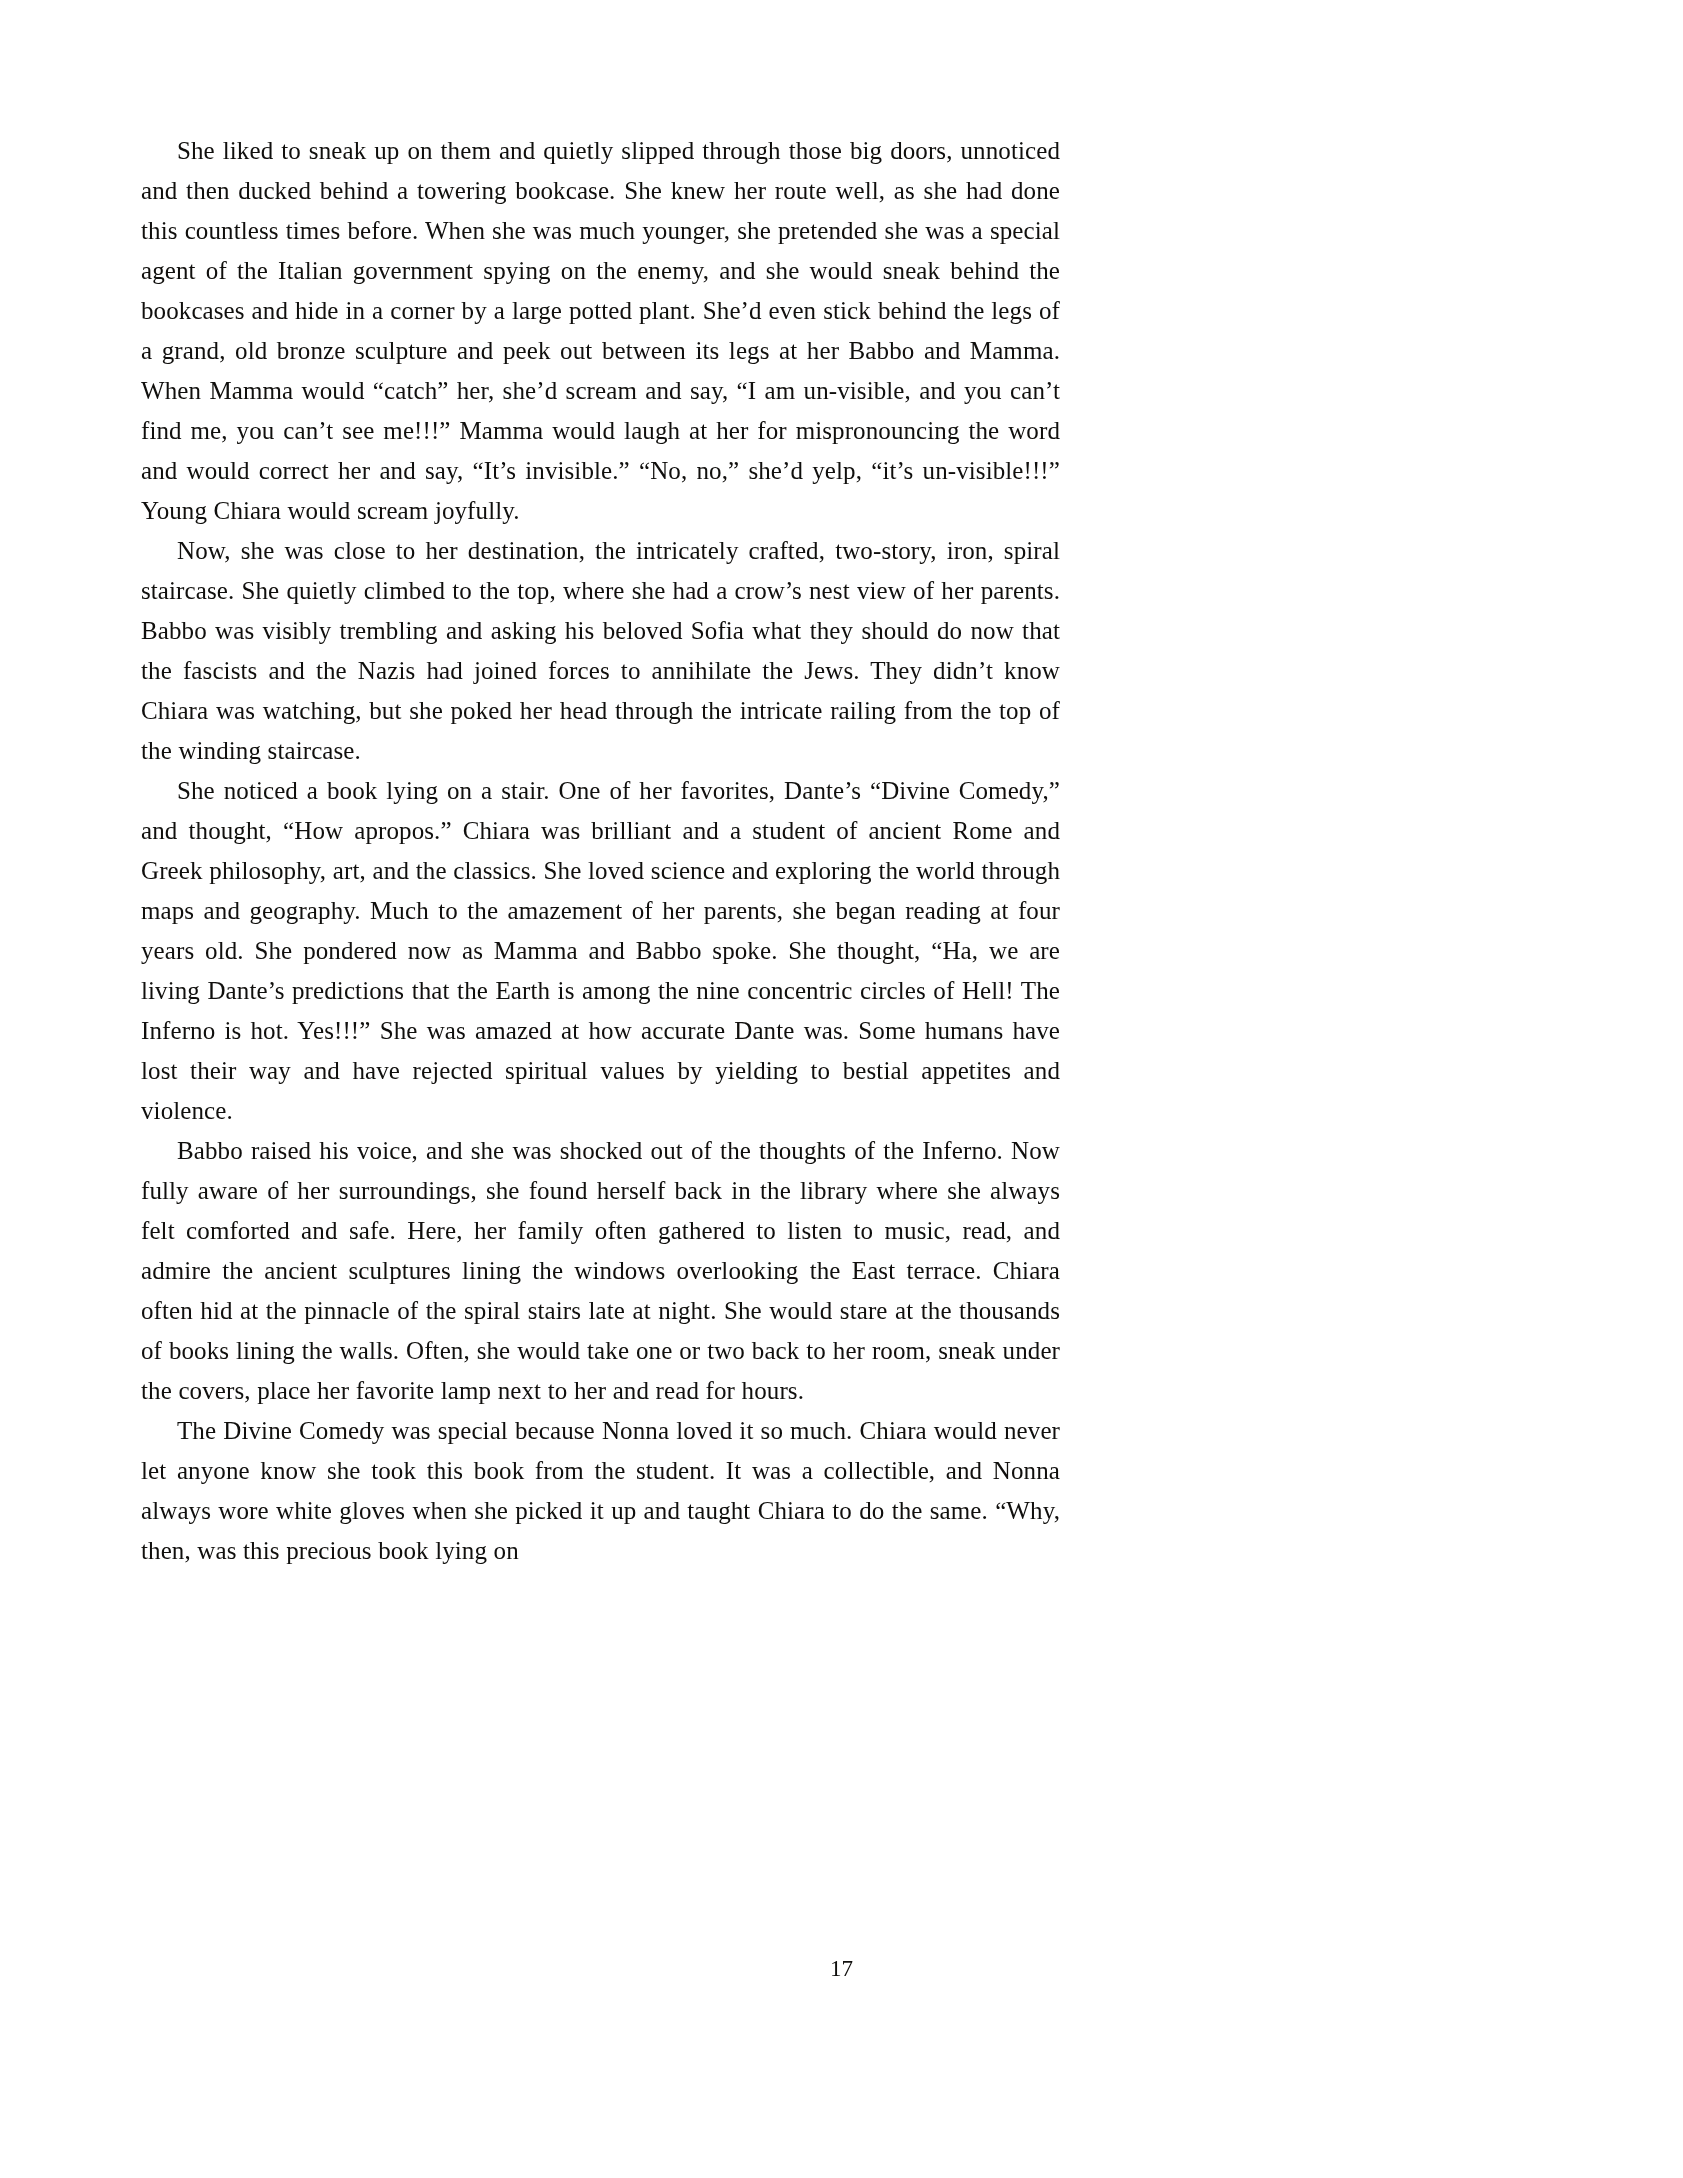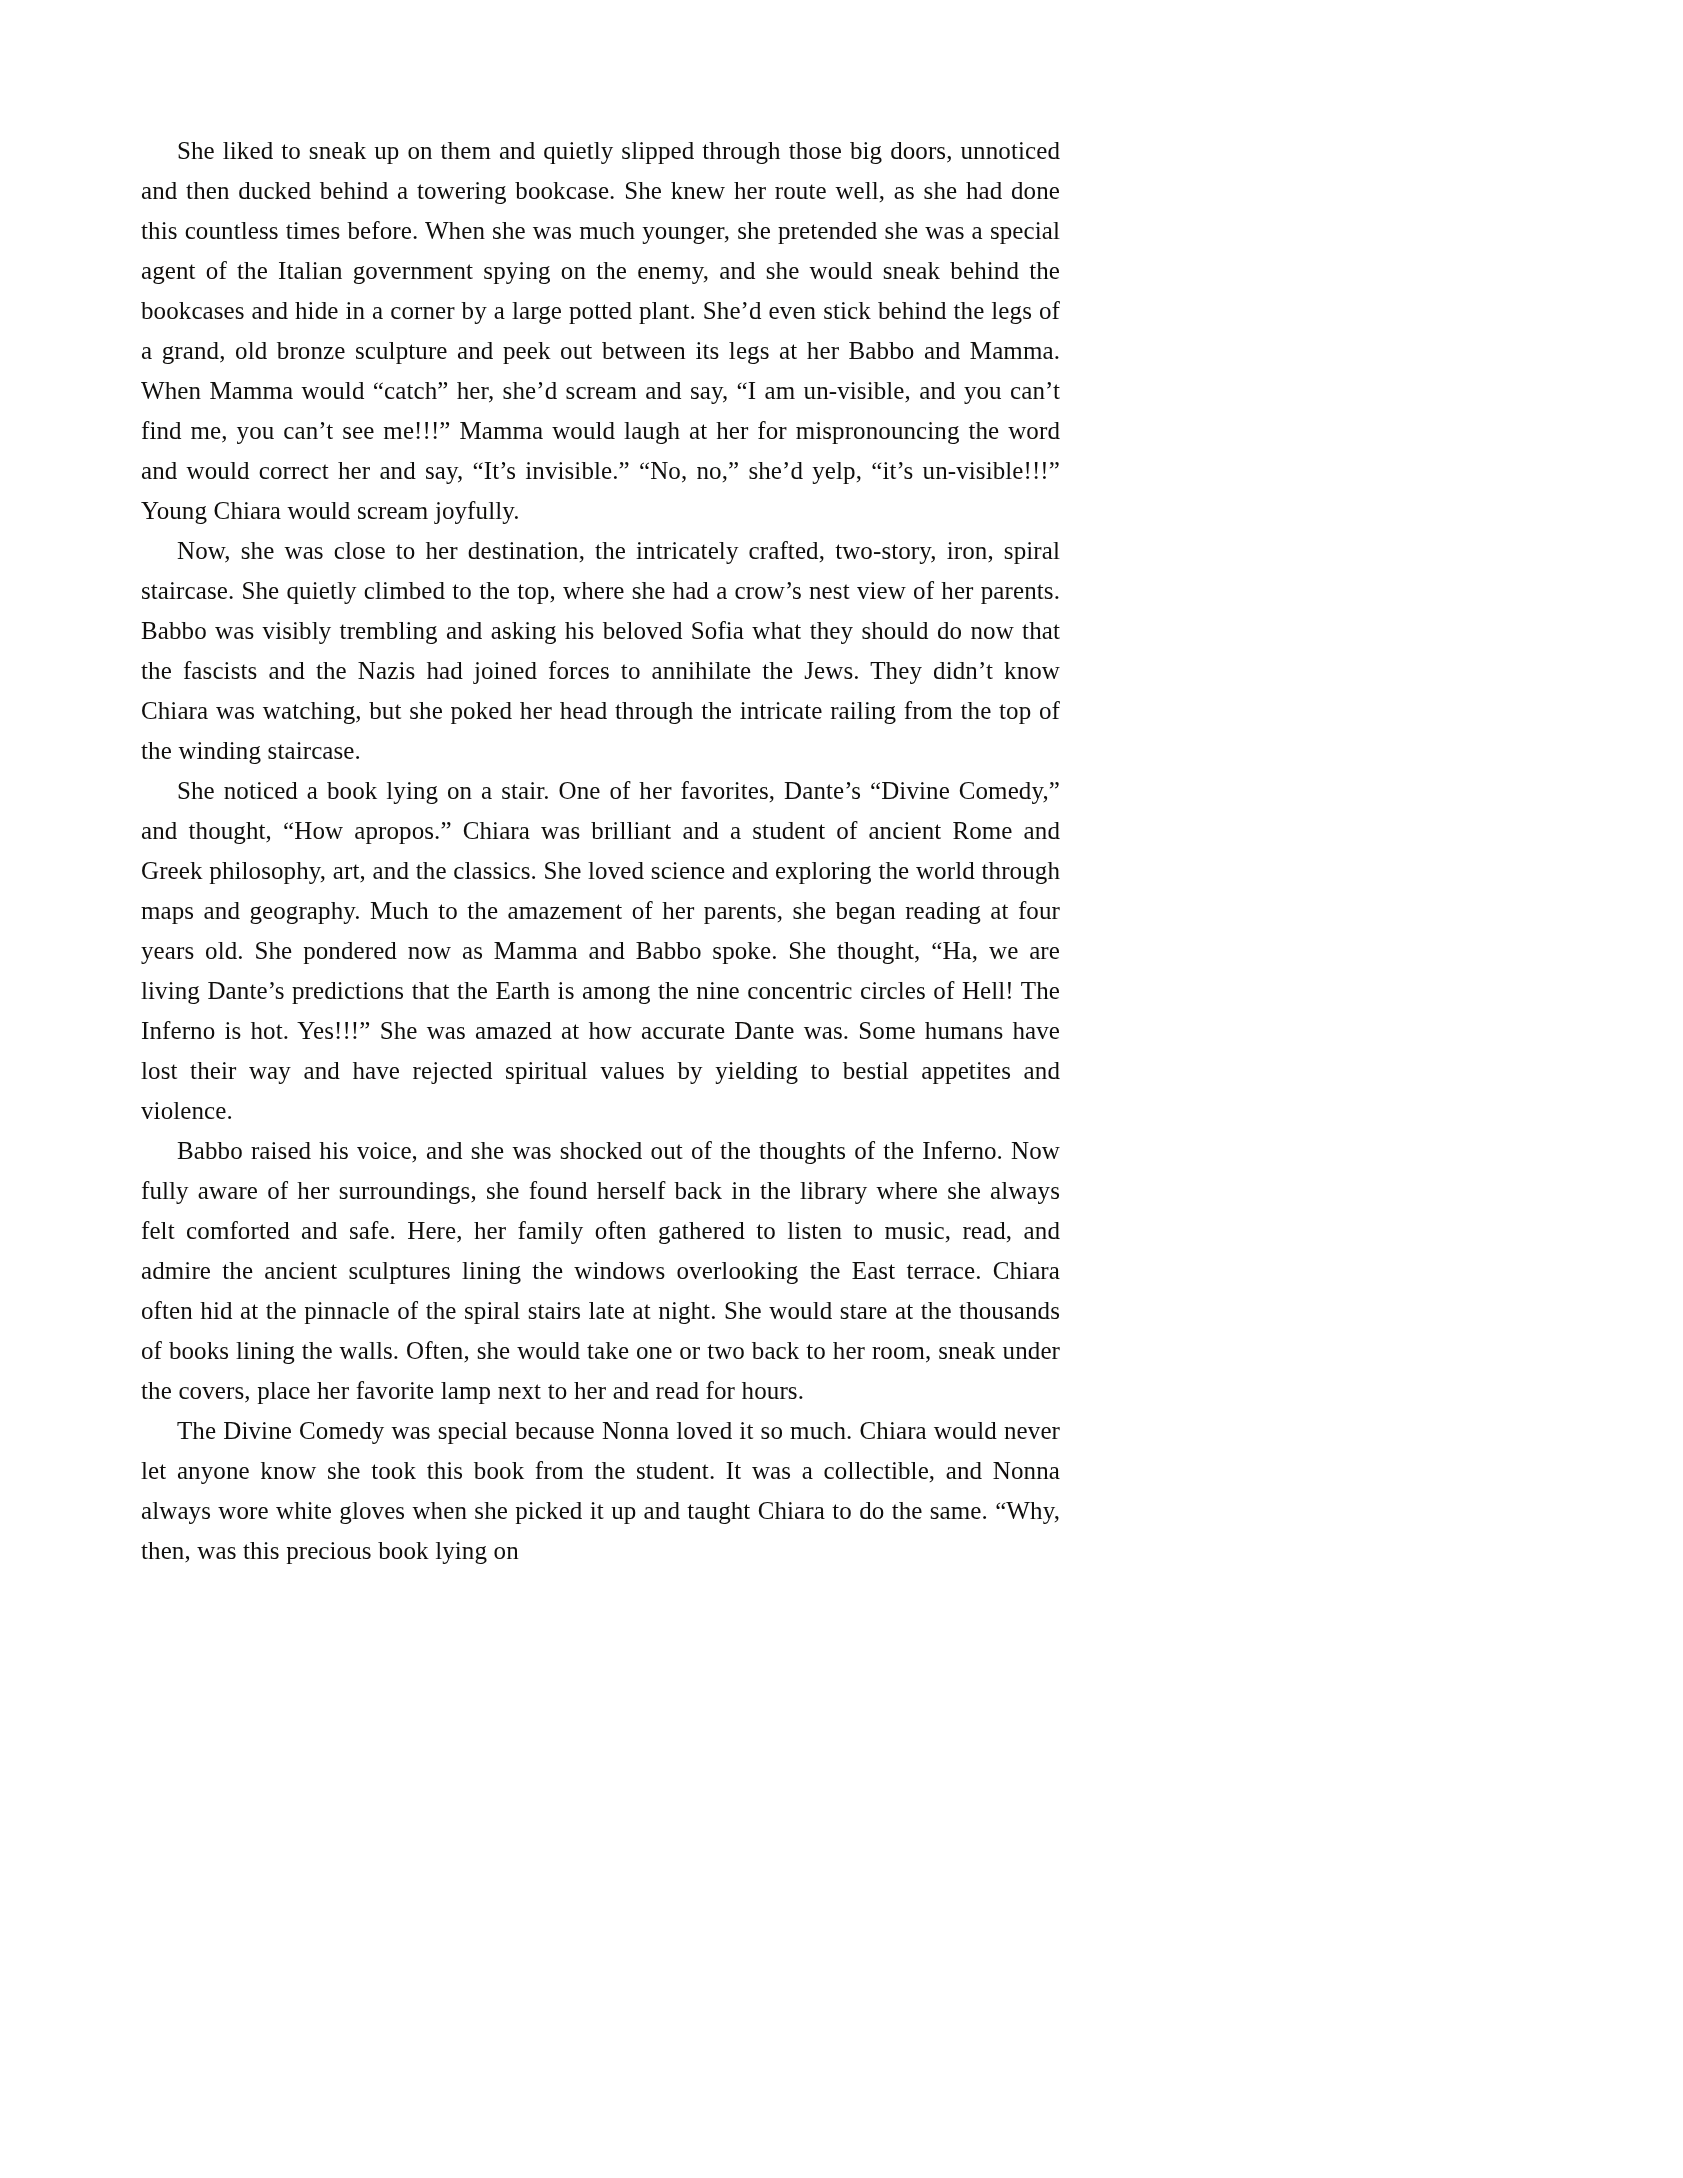--- a/index.html
+++ b/index.html
@@ -58,15 +58,16 @@
 <div class="page">
 
   <div class="text-block">
     <p class="para">She liked to sneak up on them and quietly slipped through those big doors, unnoticed and then ducked behind a towering bookcase. She knew her route well, as she had done this countless times before. When she was much younger, she pretended she was a special agent of the Italian government spying on the enemy, and she would sneak behind the bookcases and hide in a corner by a large potted plant. She’d even stick behind the legs of a grand, old bronze sculpture and peek out between its legs at her Babbo and Mamma. When Mamma would “catch” her, she’d scream and say, “I am un-visible, and you can’t find me, you can’t see me!!!” Mamma would laugh at her for mispronouncing the word and would correct her and say, “It’s invisible.” “No, no,” she’d yelp, “it’s un-visible!!!” Young Chiara would scream joyfully.</p>
     <p class="para">Now, she was close to her destination, the intricately crafted, two-story, iron, spiral staircase. She quietly climbed to the top, where she had a crow’s nest view of her parents. Babbo was visibly trembling and asking his beloved Sofia what they should do now that the fascists and the Nazis had joined forces to annihilate the Jews. They didn’t know Chiara was watching, but she poked her head through the intricate railing from the top of the winding staircase.</p>
     <p class="para">She noticed a book lying on a stair. One of her favorites, Dante’s “Divine Comedy,” and thought, “How apropos.” Chiara was brilliant and a student of ancient Rome and Greek philosophy, art, and the classics. She loved science and exploring the world through maps and geography. Much to the amazement of her parents, she began reading at four years old. She pondered now as Mamma and Babbo spoke. She thought, “Ha, we are living Dante’s predictions that the Earth is among the nine concentric circles of Hell! The Inferno is hot. Yes!!!” She was amazed at how accurate Dante was. Some humans have lost their way and have rejected spiritual values by yielding to bestial appetites and violence.</p>
     <p class="para">Babbo raised his voice, and she was shocked out of the thoughts of the Inferno. Now fully aware of her surroundings, she found herself back in the library where she always felt comforted and safe. Here, her family often gathered to listen to music, read, and admire the ancient sculptures lining the windows overlooking the East terrace. Chiara often hid at the pinnacle of the spiral stairs late at night. She would stare at the thousands of books lining the walls. Often, she would take one or two back to her room, sneak under the covers, place her favorite lamp next to her and read for hours.</p>
     <p class="para">The Divine Comedy was special because Nonna loved it so much. Chiara would never let anyone know she took this book from the student. It was a collectible, and Nonna always wore white gloves when she picked it up and taught Chiara to do the same. “Why, then, was this precious book lying on</p>
   </div>
 
+  <div class="page-number">17</div>
 
 </div>
 
 
 </body></html>

